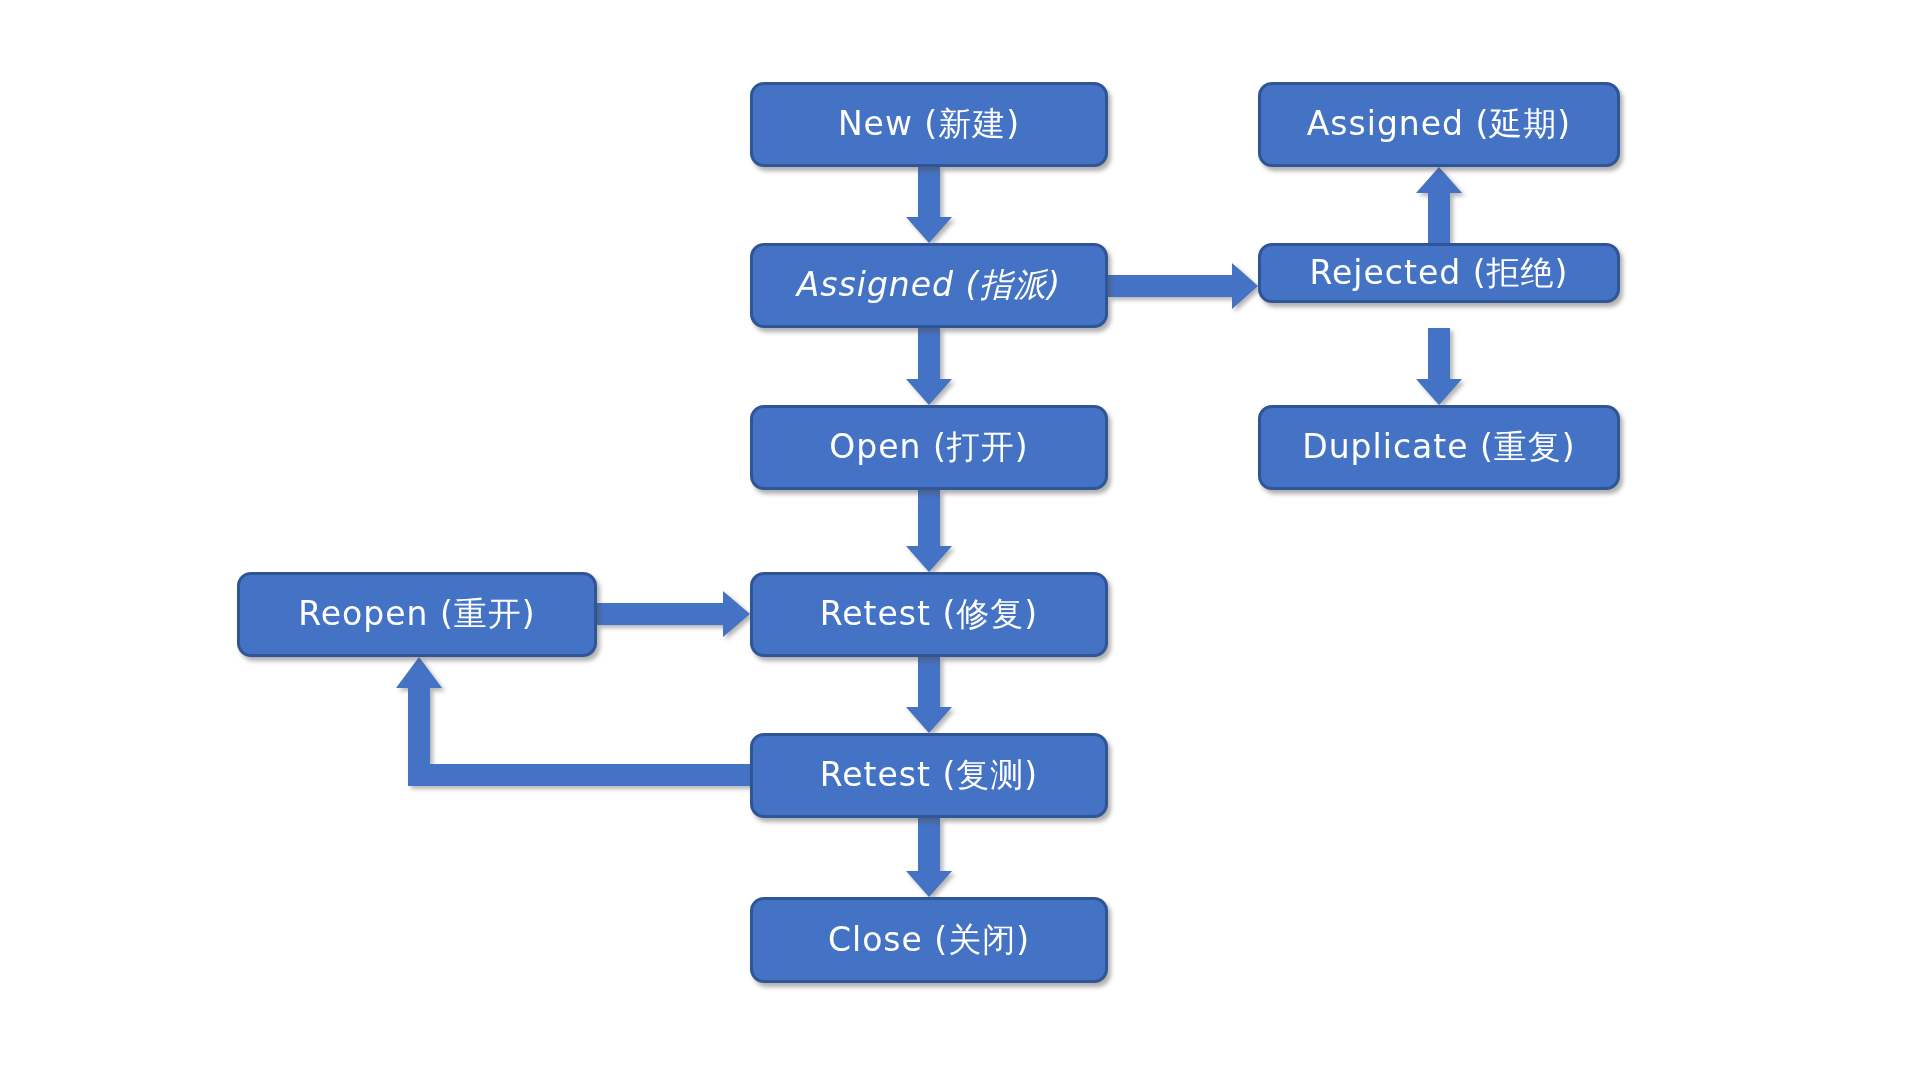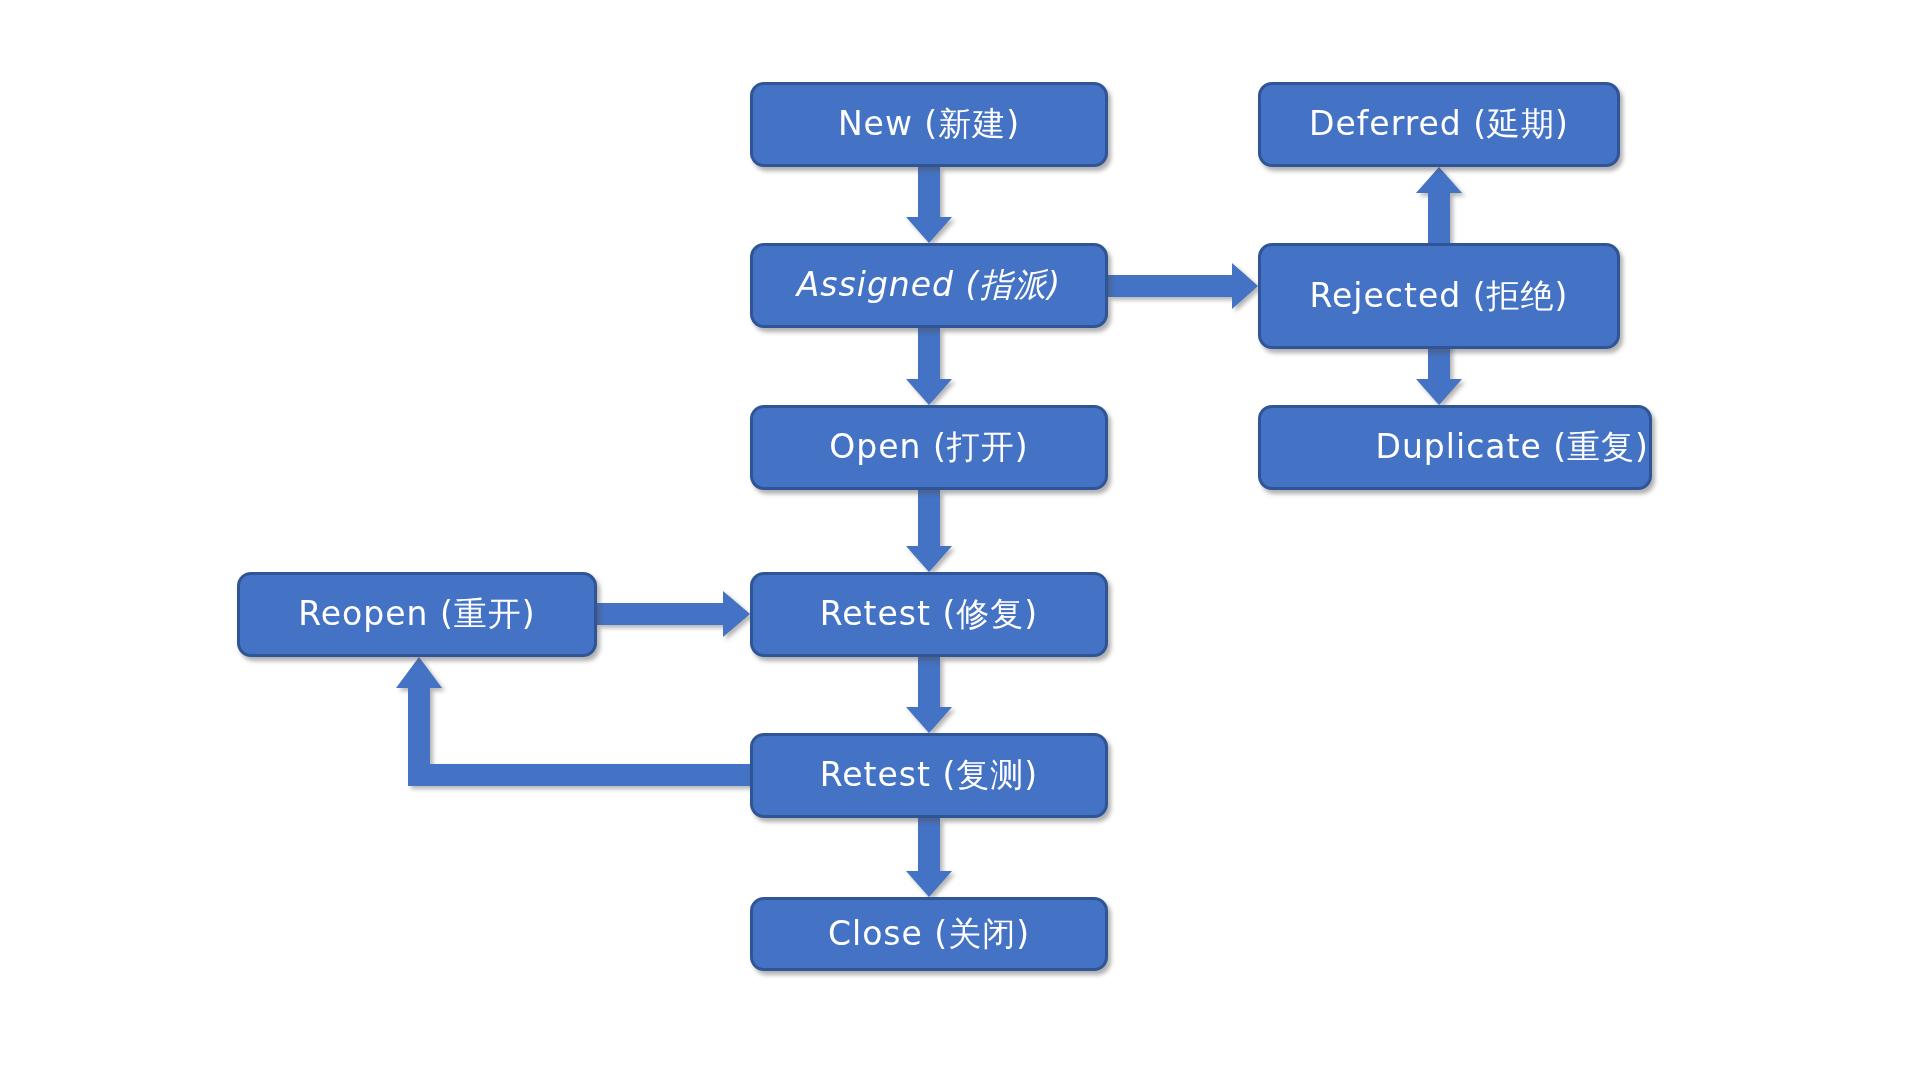--- a/index.html
+++ b/index.html
@@ -42,24 +42,24 @@
     letter-spacing: 1px;
     box-sizing: border-box;
     white-space: nowrap;
   }
   
   .n-new       { left: 750px;  top: 82px;  width: 358px; height: 85px; }
   .n-assigned  { left: 750px;  top: 243px; width: 358px; height: 85px; font-style: italic; }
   .n-open      { left: 750px;  top: 405px; width: 358px; height: 85px; }
   .n-fixed     { left: 750px;  top: 572px; width: 358px; height: 85px; }
   .n-retest    { left: 750px;  top: 733px; width: 358px; height: 85px; }
-  .n-close     { left: 750px;  top: 897px; width: 358px; height: 74px; }
+  .n-close     { left: 750px;  top: 897px; width: 358px; height: 86px; }
   .n-deferred  { left: 1258px; top: 82px;  width: 362px; height: 85px; }
-  .n-rejected  { left: 1258px; top: 243px; width: 362px; height: 106px; }
-  .n-duplicate { left: 1258px; top: 405px; width: 394px; height: 85px; justify-content: flex-end; }
+  .n-rejected  { left: 1258px; top: 243px; width: 362px; height: 60px; }
+  .n-duplicate { left: 1258px; top: 405px; width: 362px; height: 85px; }
   .n-reopen    { left: 237px;  top: 572px; width: 360px; height: 85px; }
 </style>
 </head>
 <body>
 
 <div class="canvas">
 
   <svg class="edges-svg" viewBox="0 0 1920 1080" xmlns="http://www.w3.org/2000/svg">
 
     <polygon class="arrow" points="918,167 940,167 940,217 952,217 929,243 906,217 918,217"></polygon>
@@ -95,21 +95,21 @@
   <div class="flow-node n-fixed">
     <span>Retest (修复)</span>
   </div>
   <div class="flow-node n-retest">
     <span>Retest (复测)</span>
   </div>
   <div class="flow-node n-close">
     <span>Close (关闭)</span>
   </div>
   <div class="flow-node n-deferred">
-    <span>Deferred (延期)</span>
+    <span>Assigned (延期)</span>
   </div>
   <div class="flow-node n-rejected">
     <span>Rejected (拒绝)</span>
   </div>
   <div class="flow-node n-duplicate">
     <span>Duplicate (重复)</span>
   </div>
   <div class="flow-node n-reopen">
     <span>Reopen (重开)</span>
   </div>

